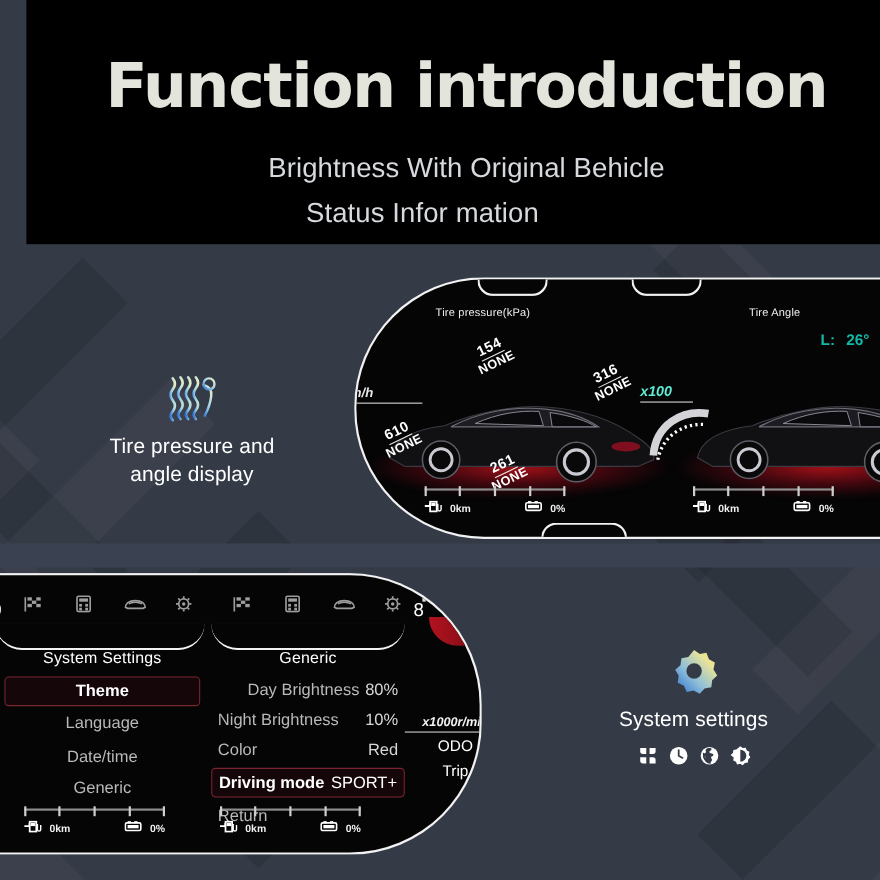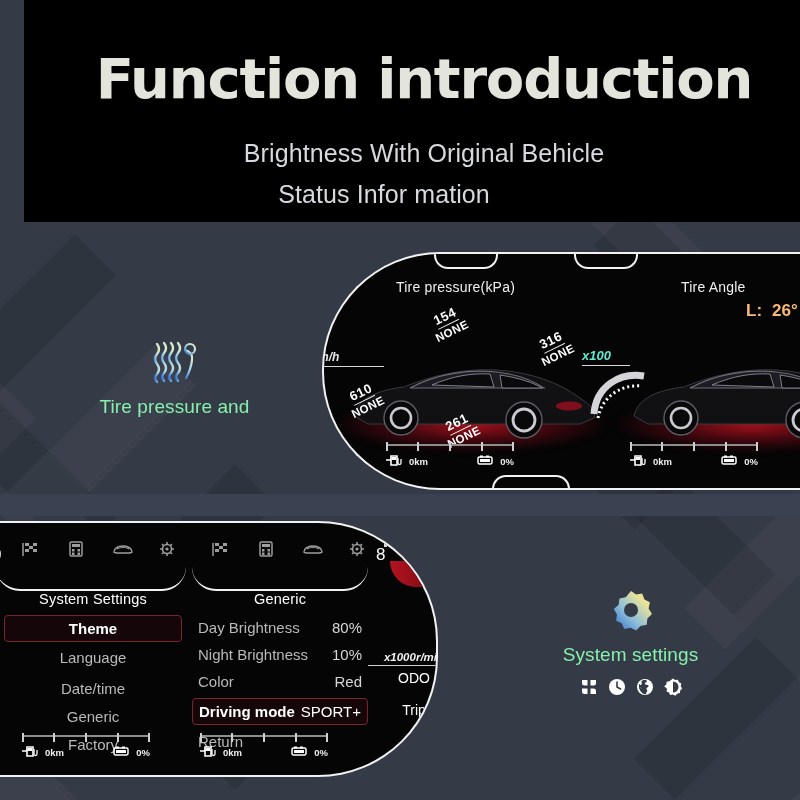--- a/index.html
+++ b/index.html
@@ -77,28 +77,28 @@
   
   .notch {
     position: absolute; top: -3px; height: 18px;
     border: 2.5px solid #f2f2f2; border-top: none;
     border-radius: 0 0 14px 14px;
     background: #050506;
   }
 
   
   .tp-label {
-    position: absolute; color: #f0f0f0; font-size: 14px;
+    position: absolute; color: #f0f0f0; font-size: 10px;
     letter-spacing: 0.2px; white-space: nowrap;
   }
   .tp-title-left  { left: 72px; top: 25px; }
   .tp-title-right { left: 357px; top: 25px; }
   .tp-angle-val {
     position: absolute; left: 398px; top: 47px;
-    color: #fdba74; font-size: 17px; font-weight: 700; white-space: nowrap; padding-left: 24px;
+    color: #14b8a6; font-size: 14px; font-weight: 700; white-space: nowrap; padding-left: 24px;
   }
   .tp-angle-val .lbl { margin-right: 10px; }
 
   .kmh {
     position: absolute; left: -6px; top: 96px;
     color: #e9e9e9; font-size: 12px; font-weight: 600; font-style: italic;
     border-bottom: 1.6px solid #d8d8d8; padding-bottom: 2px; width: 66px;
     white-space: nowrap;
   }
   .x100 {
@@ -165,26 +165,26 @@
 
   .gauge-num {
     position: absolute; color: #ffffff; font-size: 17px; font-weight: 400;
   }
   .rpm-block { position: absolute; text-align: center; }
   .rpm-block .rpm-lbl {
     color: #f2f2f2; font-size: 11.5px; font-weight: 700; font-style: italic;
     border-bottom: 1.5px solid #d0d0d0; padding-bottom: 2px; white-space: nowrap;
   }
   .rpm-block .odo { color: #fff; font-size: 14px; margin-top: 4px; }
-  .rpm-block .trip { color: #fff; font-size: 14px; margin-top: 16px; }
+  .rpm-block .trip { color: #fff; font-size: 14px; margin-top: 6px; }
 
   
   .feature { position: absolute; text-align: center; }
   .feature .cap {
-    color: #86efac; font-size: 19px; line-height: 25px; letter-spacing: 0.1px;
+    color: #ffffff; font-size: 19px; line-height: 25px; letter-spacing: 0.1px;
   }
   .feature .icon-holder { display: flex; justify-content: center; margin-bottom: 10px; }
   .mini-icons { display: flex; justify-content: center; gap: 8px; margin-top: 10px; }
   .mini-icons svg { display: block; }
 </style>
 </head>
 <body>
 
 <div id="page">
 
@@ -223,20 +223,21 @@
           <path d="M8 6 q4 5 0 10 q-4 5 0 10 q4 5 0 10 q-4 4 0 8"></path>
           <path d="M15 5 q4 5 0 10 q-4 5 0 10 q4 5 0 10 q-4 4 0 8"></path>
           <path d="M22 5 q4 5 0 10 q-4 5 0 10 q4 5 0 10 q-4 4 0 8"></path>
           <path d="M29 5 q4 5 0 10 q-4 5 0 10 q4 5 0 10 q-4 4 0 8"></path>
         </g>
         <path d="M36 12 q8 2 7 10 q-1 9 -6 18" stroke="url(#tgrad)" stroke-width="2.2" fill="none" stroke-linecap="round"></path>
         <circle cx="41" cy="11" r="5" stroke="url(#tgrad)" stroke-width="2.2" fill="none"></circle>
       </svg>
     </div>
     <div class="cap">Tire pressure and</div>
+    <div class="cap">angle display</div>
   </div>
 
   <div class="cluster cluster-tire">
 
     <div class="notch" style="left:110px; width:64px;"></div>
     <div class="notch" style="left:250px; width:64px;"></div>
     <div class="notch" style="left:168px; top:221px; width:78px; border-bottom:none; border-top:2.5px solid #f2f2f2; border-radius:14px 14px 0 0;"></div>
 
     <div class="tp-label tp-title-left">Tire pressure(kPa)</div>
     <div class="kmh">m/h</div>
@@ -467,28 +468,25 @@
       </div>
       <div class="menu-item" style="justify-content:center; margin-top:3px;">
         <span>Language</span>
       </div>
       <div class="menu-item" style="justify-content:center; margin-top:6px;">
         <span>Date/time</span>
       </div>
       <div class="menu-item" style="justify-content:center; margin-top:3px;">
         <span>Generic</span>
       </div>
-      <div class="menu-item" style="justify-content:center; margin-top:3px;">
-        <span>Factory</span>
-      </div>
     </div>
 
     <div class="menu-col" style="left:214px; top:68px; width:176px;">
       <div class="menu-head">Generic</div>
-      <div class="menu-item" style="margin-top:8px; padding:0 6px;">
+      <div class="menu-item" style="margin-top:8px; padding:0 6px;margin-left:27px;">
         <span class="mi-label">Day Brightness</span>
         <span class="mi-value">80%</span>
       </div>
       <div class="menu-item" style="margin-top:2px; padding:0 6px;">
         <span class="mi-label">Night Brightness</span>
         <span class="mi-value">10%</span>
       </div>
       <div class="menu-item" style="margin-top:2px; padding:0 6px;">
         <span class="mi-label">Color</span>
         <span class="mi-value">Red</span>

